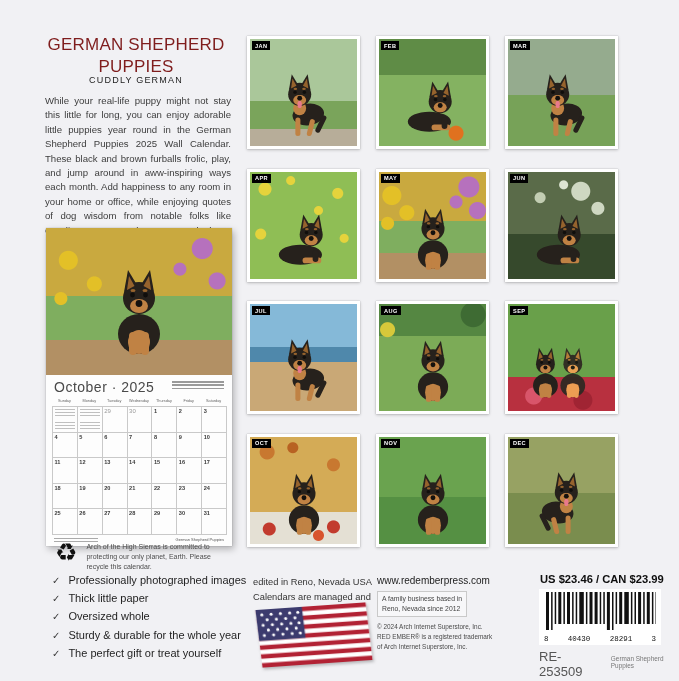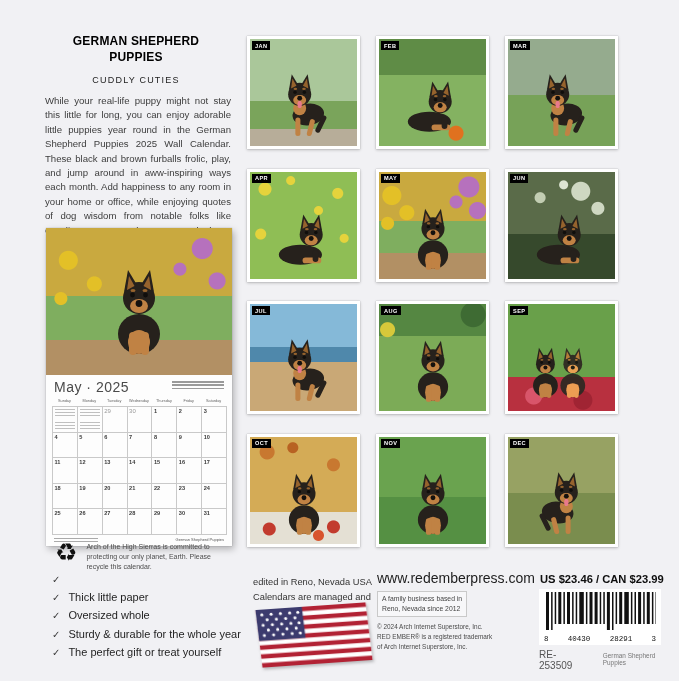--- a/index.html
+++ b/index.html
@@ -1,22 +1,22 @@
 <!DOCTYPE html>
 <html><head>
 <meta charset="utf-8">
 <style>
   html,body{margin:0;padding:0;}
   body{width:679px;height:681px;background:#f1f1f4;overflow:hidden;position:relative;
        font-family:"Liberation Sans","DejaVu Sans",sans-serif;-webkit-font-smoothing:antialiased;}
   .abs{position:absolute;}
 
   
-  .title{left:36px;top:34px;width:200px;text-align:center;color:#000000;font-weight:bold;
-         font-size:12px;line-height:1.3;letter-spacing:.2px;}
+  .title{left:36px;top:34px;width:200px;text-align:center;color:#7f1d1d;font-weight:normal;
+         font-size:17px;line-height:1.3;letter-spacing:.2px;}
   .subtitle{left:36px;top:75px;width:200px;text-align:center;color:#222;font-size:9px;letter-spacing:1.2px;}
   .desc{left:45px;top:94px;width:186px;font-size:9.6px;line-height:1.5;color:#3d3d3d;text-align:justify;}
 
   
   .mockup{left:46px;top:228px;width:186px;height:318px;background:#fff;
           box-shadow:2px 3px 7px rgba(0,0,0,.28),0 0 1px rgba(0,0,0,.3);}
   .mockup-photo{position:absolute;left:0;top:0;width:186px;height:147px;overflow:hidden;}
   .mockup-page{position:absolute;left:0;top:147px;width:186px;height:171px;background:#fdfdfd;padding:0;}
   .mp-head{position:absolute;left:8px;top:4px;font-size:14px;color:#4a4a4a;letter-spacing:.5px;}
   .mp-quote{position:absolute;right:8px;top:6px;width:52px;}
@@ -49,51 +49,51 @@
   .center-note{left:253px;top:575px;width:128px;font-size:9.3px;line-height:1.65;color:#333;}
   .flag-wrap{left:258px;top:606px;width:112px;height:58px;}
   .flag-wrap svg{transform:rotate(-7deg) skewY(3deg);filter:drop-shadow(1px 2px 1.5px rgba(0,0,0,.25));}
 
   
   .pub{left:377px;top:570px;width:130px;}
   .logo-row{display:flex;align-items:flex-end;gap:3px;}
   .logo-word{font-size:19px;line-height:17px;color:#3b3b3b;letter-spacing:1.5px;font-weight:400;}
   .logo-bars{display:flex;gap:2px;align-items:flex-end;padding-bottom:1px;}
   .logo-bars i{width:4px;height:14px;display:block;}
-  .pub-site{font-size:14px;color:#1d1d1d;text-align:center;}
+  .pub-site{font-size:10px;color:#1d1d1d;margin-top:5px;}
   .pub-family{font-size:6.8px;color:#444;line-height:1.5;margin-top:5px;border:.5px solid #c9c9c9;
               display:inline-block;padding:2px 4px;background:#f7f7f9;}
   .pub-legal{font-size:6.4px;color:#4a4a4a;line-height:1.5;margin-top:5px;}
 
   
   .price{left:540px;top:573px;width:135px;font-size:11.2px;font-weight:bold;color:#0f0f0f;}
   .barcode-box{left:539px;top:589px;width:122px;height:56px;background:#fff;padding:3px 5px 2px 5px;box-sizing:border-box;}
   .barcode-digits{display:flex;justify-content:space-between;font-size:7.5px;color:#111;
                   font-family:"Liberation Mono","DejaVu Sans Mono",monospace;margin-top:-1px;}
   .sku-row{left:539px;top:649px;width:140px;display:flex;gap:14px;align-items:baseline;}
-  .sku{font-size:10px;color:#555;}
+  .sku{font-size:13px;color:#555;}
   .prod-name{font-size:6.4px;color:#777;}
 
   
   .months{left:247px;top:36px;width:372px;height:520px;}
   .tile{position:absolute;width:107px;height:107px;background:#fff;border:3px solid #fff;
         box-shadow:0 1px 3px rgba(0,0,0,.22),0 0 1px rgba(0,0,0,.25);}
   .tile-photo{position:absolute;inset:0;overflow:hidden;}
   .tile-label{position:absolute;left:2px;top:2px;background:#000;color:#fff;font-size:5.6px;
               font-weight:bold;padding:1.5px 3px;letter-spacing:.4px;z-index:3;}
   .pup{position:absolute;z-index:2;}
 </style>
 </head>
 <body style="background: rgb(241, 241, 244);">
 
 <div class="abs title">
   <div>GERMAN SHEPHERD</div>
   <div>PUPPIES</div>
 </div>
-<div class="abs subtitle">CUDDLY CUTIES</div>
+<div class="abs subtitle">CUDDLY GERMAN</div>
 <div class="abs desc">While your real-life puppy might not stay this little for long, you can enjoy adorable little puppies year round in the German Shepherd Puppies 2025 Wall Calendar. These black and brown furballs frolic, play, and jump around in aww-inspiring ways each month. Add happiness to any room in your home or office, while enjoying quotes of dog wisdom from notable folks like Caroline Knapp, Stanley Coren, and others.</div>
 
 <div class="abs mockup">
   <div class="mockup-photo" style="background: radial-gradient(circle at 12% 22%, rgb(227, 192, 39) 0px, rgb(227, 192, 39) 9px, rgba(0, 0, 0, 0) 10px), radial-gradient(circle at 26% 38%, rgb(227, 192, 39) 0px, rgb(227, 192, 39) 7px, rgba(0, 0, 0, 0) 8px), radial-gradient(circle at 8% 48%, rgb(227, 192, 39) 0px, rgb(227, 192, 39) 6px, rgba(0, 0, 0, 0) 7px), radial-gradient(circle at 84% 14%, rgb(182, 113, 189) 0px, rgb(182, 113, 189) 10px, rgba(0, 0, 0, 0) 11px), radial-gradient(circle at 92% 36%, rgb(182, 113, 189) 0px, rgb(182, 113, 189) 8px, rgba(0, 0, 0, 0) 9px), radial-gradient(circle at 72% 28%, rgb(182, 113, 189) 0px, rgb(182, 113, 189) 6px, rgba(0, 0, 0, 0) 7px), linear-gradient(rgb(201, 169, 63) 0%, rgb(201, 169, 63) 46%, rgb(127, 174, 95) 46%, rgb(127, 174, 95) 76%, rgb(178, 144, 100) 76%, rgb(178, 144, 100) 100%);">
       <div class="pup" style="left: 43px; top: 30px; width: 100px; height: 100px;"><svg viewBox="0 0 100 100">
     <ellipse cx="50" cy="76" rx="21" ry="20" fill="#26211c"></ellipse>
     <ellipse cx="50" cy="84" rx="11" ry="12" fill="#c08244"></ellipse>
     <rect x="40" y="74" width="8" height="23" rx="4" fill="#c08244"></rect>
     <rect x="52" y="74" width="8" height="23" rx="4" fill="#c08244"></rect>
 
@@ -104,21 +104,21 @@
     <polygon points="62,32 60,18 54.5,28" fill="#96632d"></polygon>
     <ellipse cx="50" cy="48" rx="9" ry="7" fill="#c08244"></ellipse>
     <circle cx="50" cy="45.5" r="3.4" fill="#14110e"></circle>
     <circle cx="43.5" cy="37" r="2.4" fill="#100e0c"></circle>
     <circle cx="56.5" cy="37" r="2.4" fill="#100e0c"></circle>
     <ellipse cx="44" cy="32.5" rx="2.5" ry="1.6" fill="#96632d"></ellipse>
     <ellipse cx="56" cy="32.5" rx="2.5" ry="1.6" fill="#96632d"></ellipse>
         </svg></div>
     </div>
   <div class="mockup-page">
-    <div class="mp-head">May · 2025</div>
+    <div class="mp-head">October · 2025</div>
     <div class="mp-quote">
         <i></i>
         <i></i>
         <i></i>
       </div>
     <div class="mp-weekdays">
         <span>Sunday</span>
         <span>Monday</span>
         <span>Tuesday</span>
         <span>Wednesday</span>
@@ -242,20 +242,21 @@
 </div>
 
 <div class="abs recycle">
   <span class="recycle-ico">♻</span>
   <span class="recycle-txt">Arch of the High Sierras is committed to protecting our only planet, Earth. Please recycle this calendar.</span>
 </div>
 
 <div class="abs features">
     <div class="feature">
       <span class="chk">✓</span>
+      <span class="txt">Professionally photographed images</span>
     </div>
     <div class="feature">
       <span class="chk">✓</span>
       <span class="txt">Thick little paper</span>
     </div>
     <div class="feature">
       <span class="chk">✓</span>
       <span class="txt">Oversized whole</span>
     </div>
     <div class="feature">

